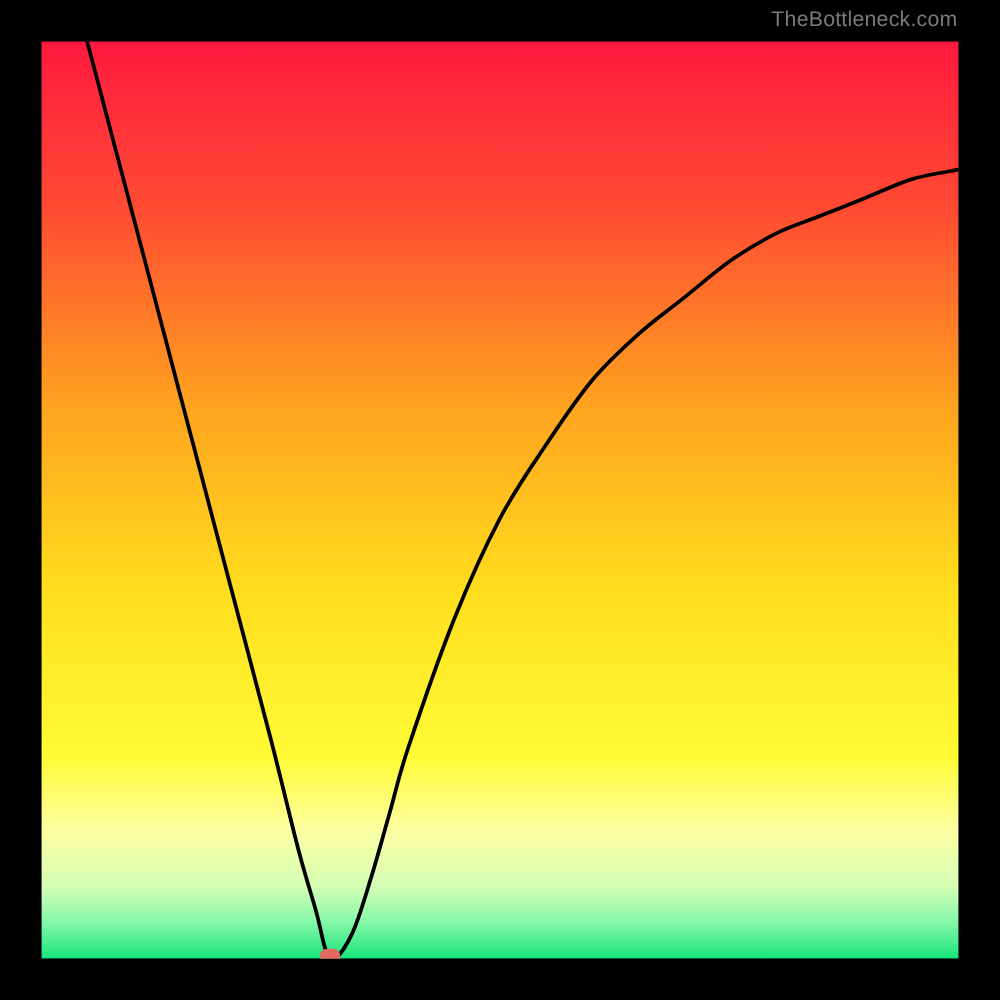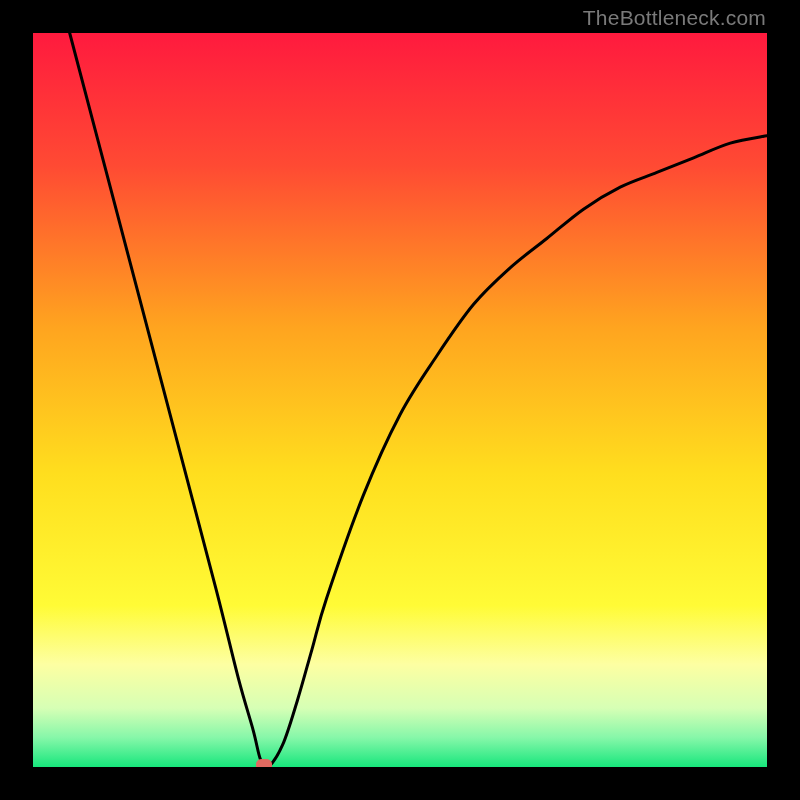--- a/index.html
+++ b/index.html
@@ -37,21 +37,21 @@
     top: 0;
     width: 734px;
     height: 734px;
   }
   .watermark {
     position: absolute;
     top: 6px;
     right: 34px;
     color: #7a7a7a;
     font-family: Arial, Helvetica, sans-serif;
-    font-size: 21px;
+    font-size: 17px;
     font-weight: 500;
     letter-spacing: 0.2px;
     user-select: none;
   }
   .marker {
     position: absolute;
     width: 16px;
     height: 12px;
     border-radius: 6px / 5px;
     background: #e16a61;

